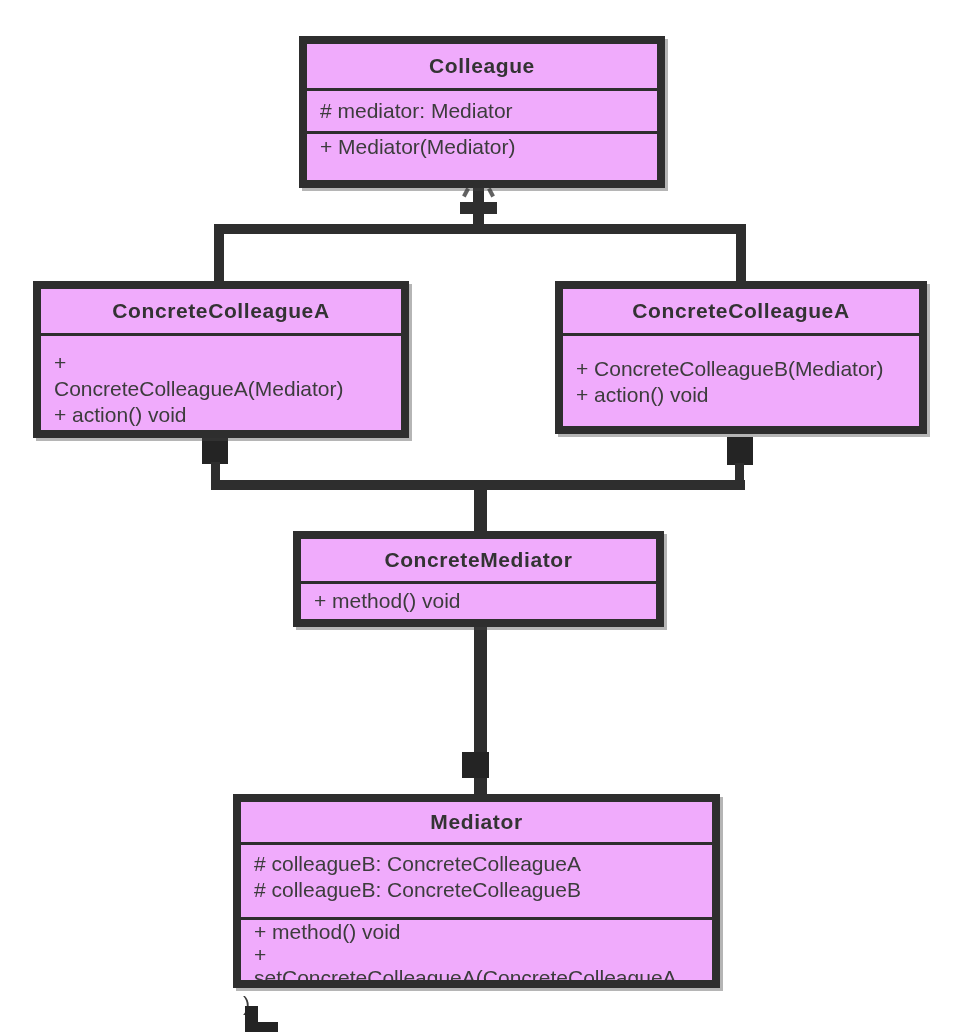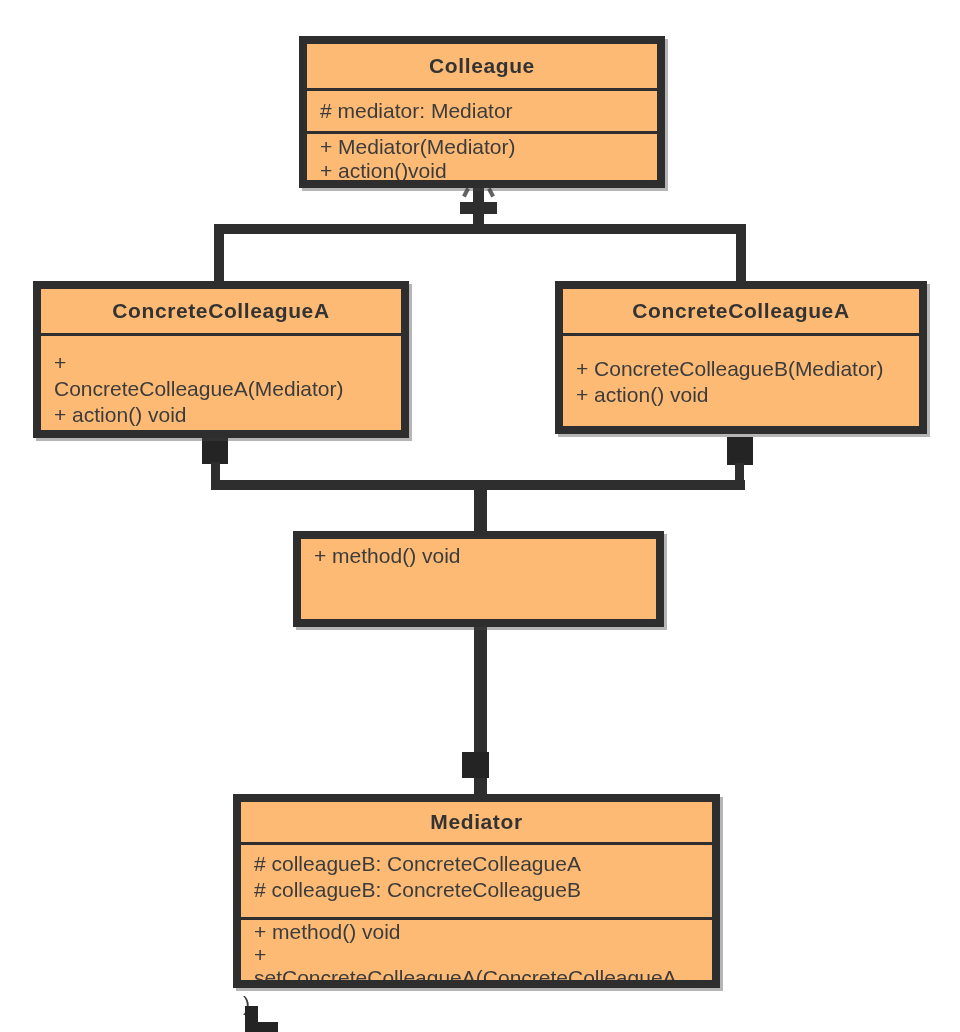--- a/index.html
+++ b/index.html
@@ -6,21 +6,21 @@
   #canvas{
     position:relative;
     width:960px;height:1032px;
     background:#ffffff;
     overflow:hidden;
     font-family:"Liberation Sans", sans-serif;
     color:#3c3c3c;
   }
   .uml-box{
     position:absolute;
-    background:#fdba74;
+    background:#f0abfc;
     border:8px solid #2e2e2e;
     box-sizing:border-box;
     box-shadow:3px 3px 0 rgba(70,70,70,.40);
     overflow:hidden;
     display:flex;
     flex-direction:column;
   }
   .uml-title{
     display:flex;align-items:center;justify-content:center;
     font-weight:bold;font-size:21px;letter-spacing:.6px;
@@ -66,21 +66,20 @@
   <div class="edge" style="left:474px;top:627px;width:13px;height:167px;"></div>
   <div class="marker" style="left:462px;top:752px;width:27px;height:26px;"></div>
 
   <div class="uml-box" style="left:299px;top:36px;width:366px;height:152px;">
     <div class="uml-title" style="height:44px;">Colleague</div>
     <div class="compartment" style="height:40px;display:flex;align-items:center;">
       <div class="uml-line"># mediator: Mediator</div>
     </div>
     <div class="compartment divided" style="flex:1;padding-top:1px;line-height:24px;">
       <div class="uml-line">+ Mediator(Mediator)</div>
-      <div class="uml-line">+ action()void</div>
     </div>
   </div>
 
   <div class="uml-box" style="left:33px;top:281px;width:376px;height:157px;">
     <div class="uml-title" style="height:44px;">ConcreteColleagueA</div>
     <div class="compartment" style="flex:1;padding-top:14px;line-height:26px;">
       <div class="uml-line">+</div>
       <div class="uml-line">ConcreteColleagueA(Mediator)</div>
       <div class="uml-line">+ action() void</div>
     </div>
@@ -88,20 +87,21 @@
 
   <div class="uml-box" style="left:555px;top:281px;width:372px;height:153px;">
     <div class="uml-title" style="height:44px;">ConcreteColleagueA</div>
     <div class="compartment" style="flex:1;padding-top:20px;line-height:26px;">
       <div class="uml-line">+ ConcreteColleagueB(Mediator)</div>
       <div class="uml-line">+ action() void</div>
     </div>
   </div>
 
   <div class="uml-box" style="left:293px;top:531px;width:371px;height:96px;">
+    <div class="uml-title" style="height:42px;">ConcreteMediator</div>
     <div class="compartment" style="flex:1;padding-top:4px;line-height:26px;">
       <div class="uml-line">+ method() void</div>
     </div>
   </div>
 
   <div class="uml-box" style="left:233px;top:794px;width:487px;height:194px;">
     <div class="uml-title" style="height:40px;">Mediator</div>
     <div class="compartment" style="height:72px;padding-top:6px;line-height:26px;">
       <div class="uml-line"># colleagueB: ConcreteColleagueA</div>
       <div class="uml-line"># colleagueB: ConcreteColleagueB</div>

